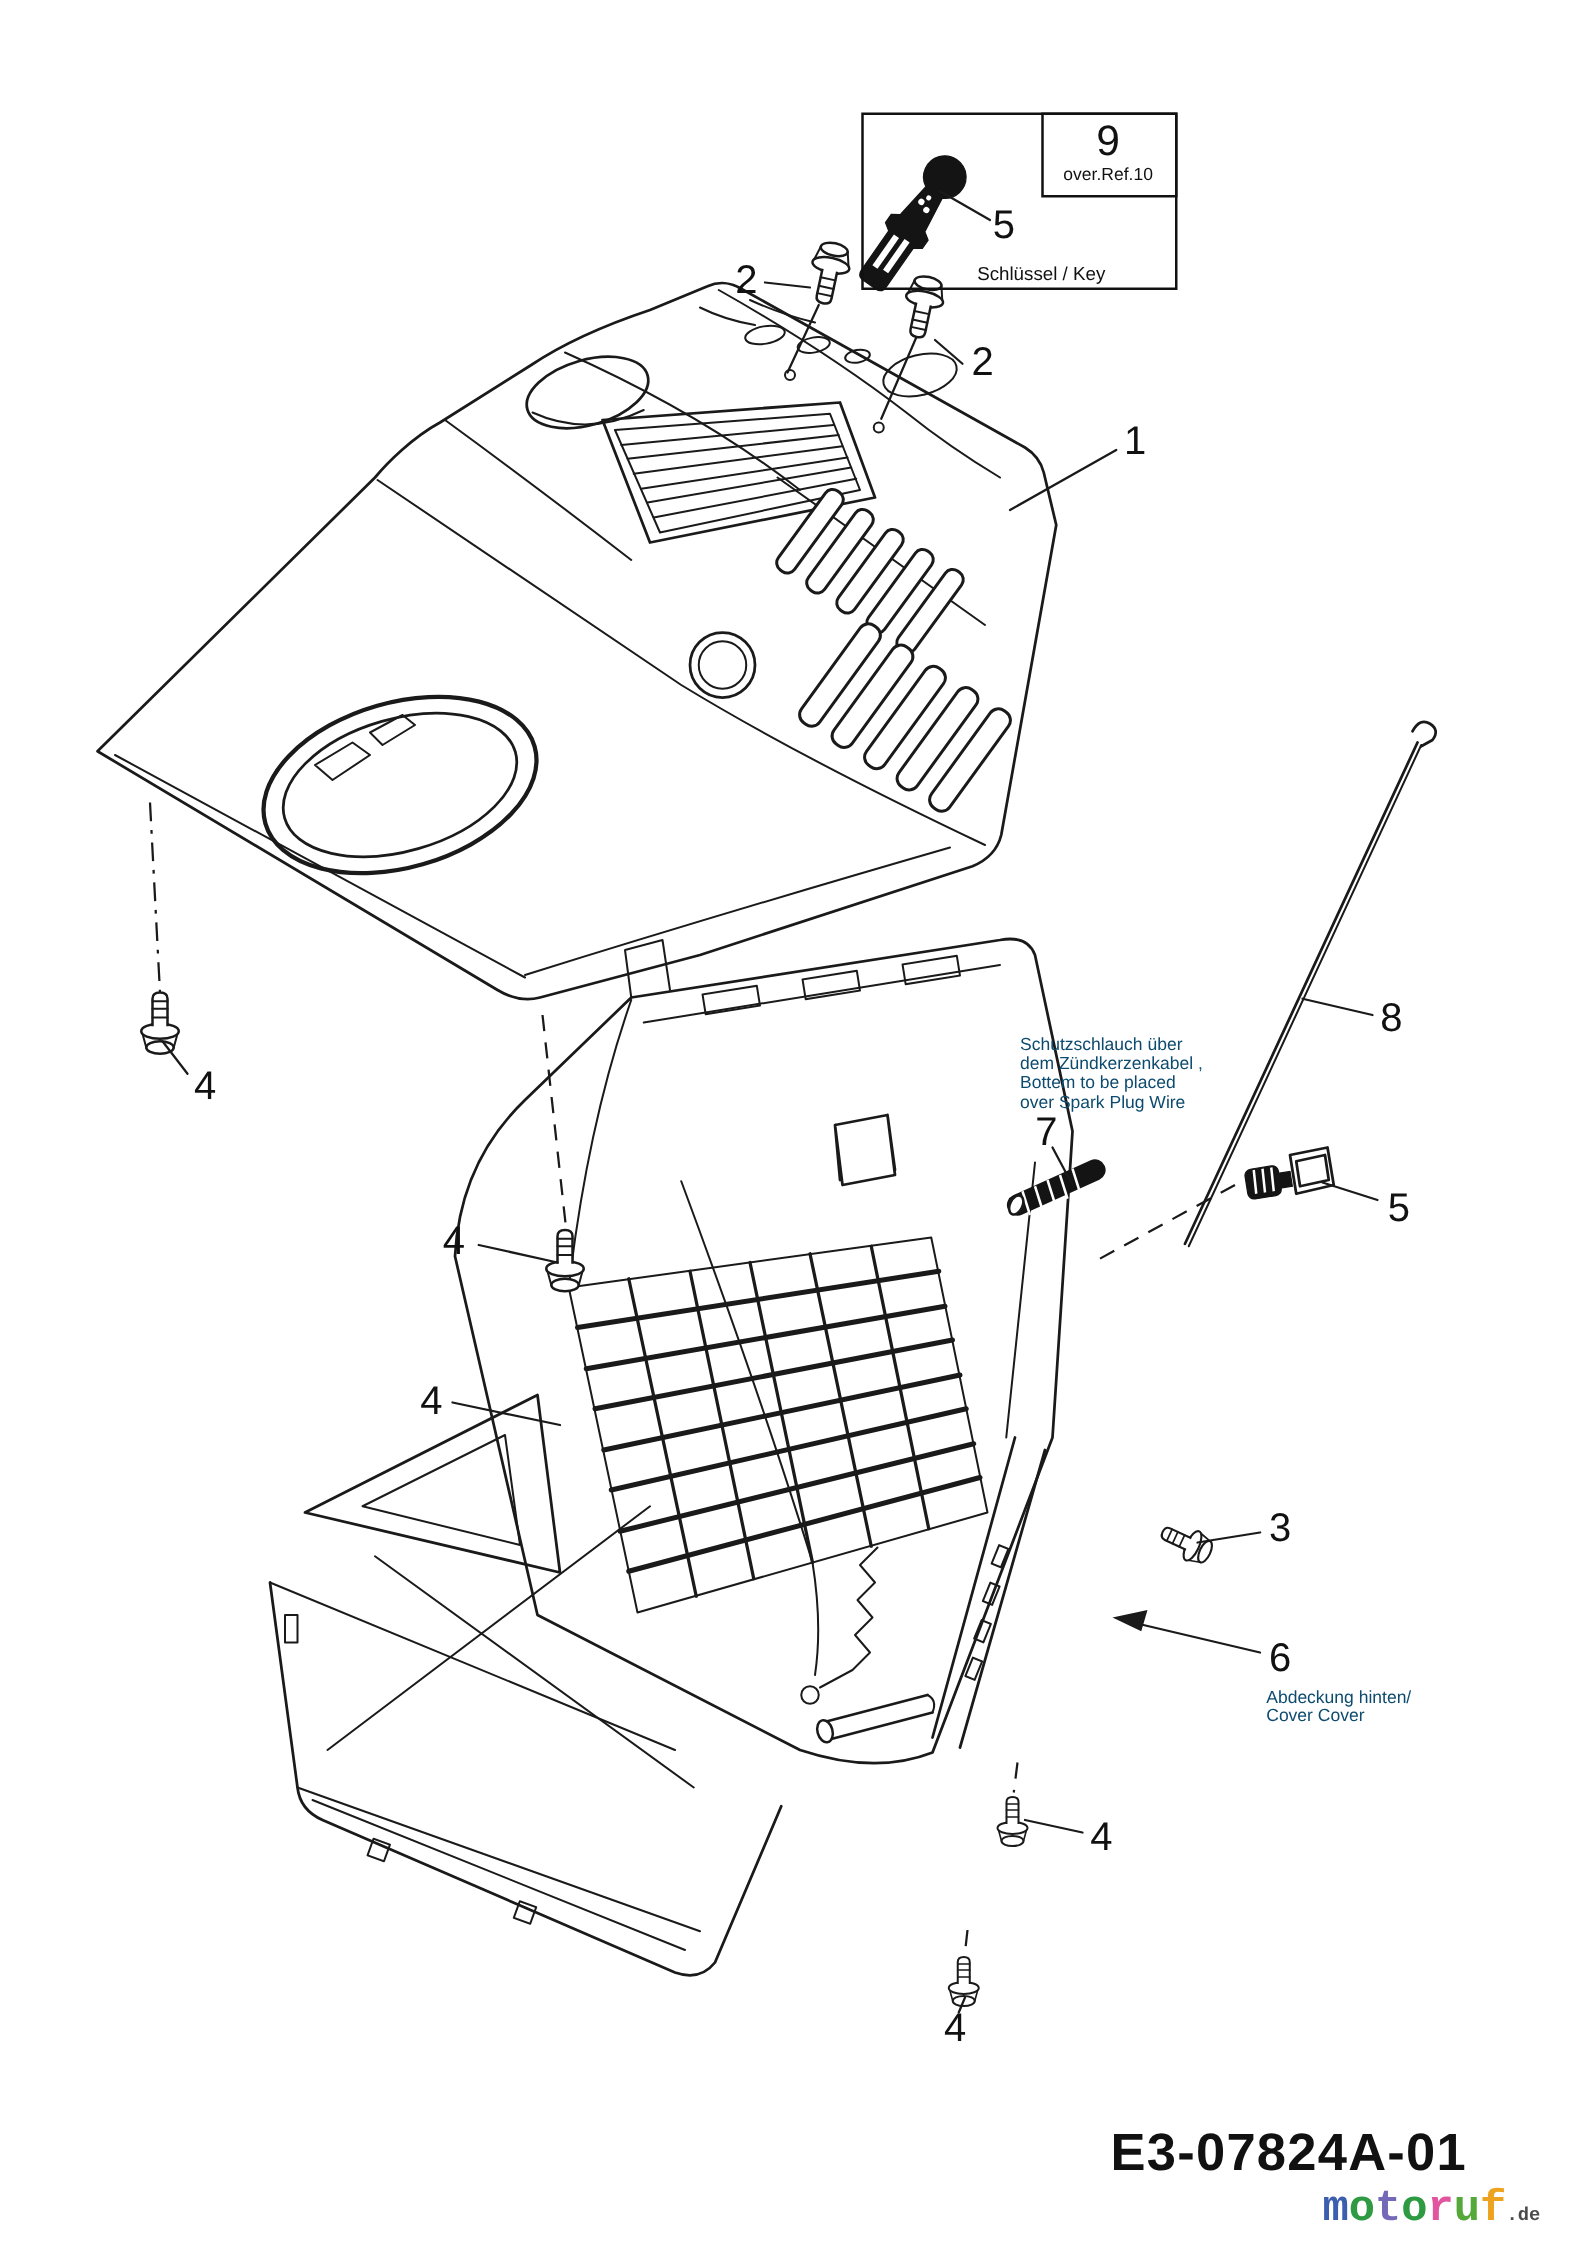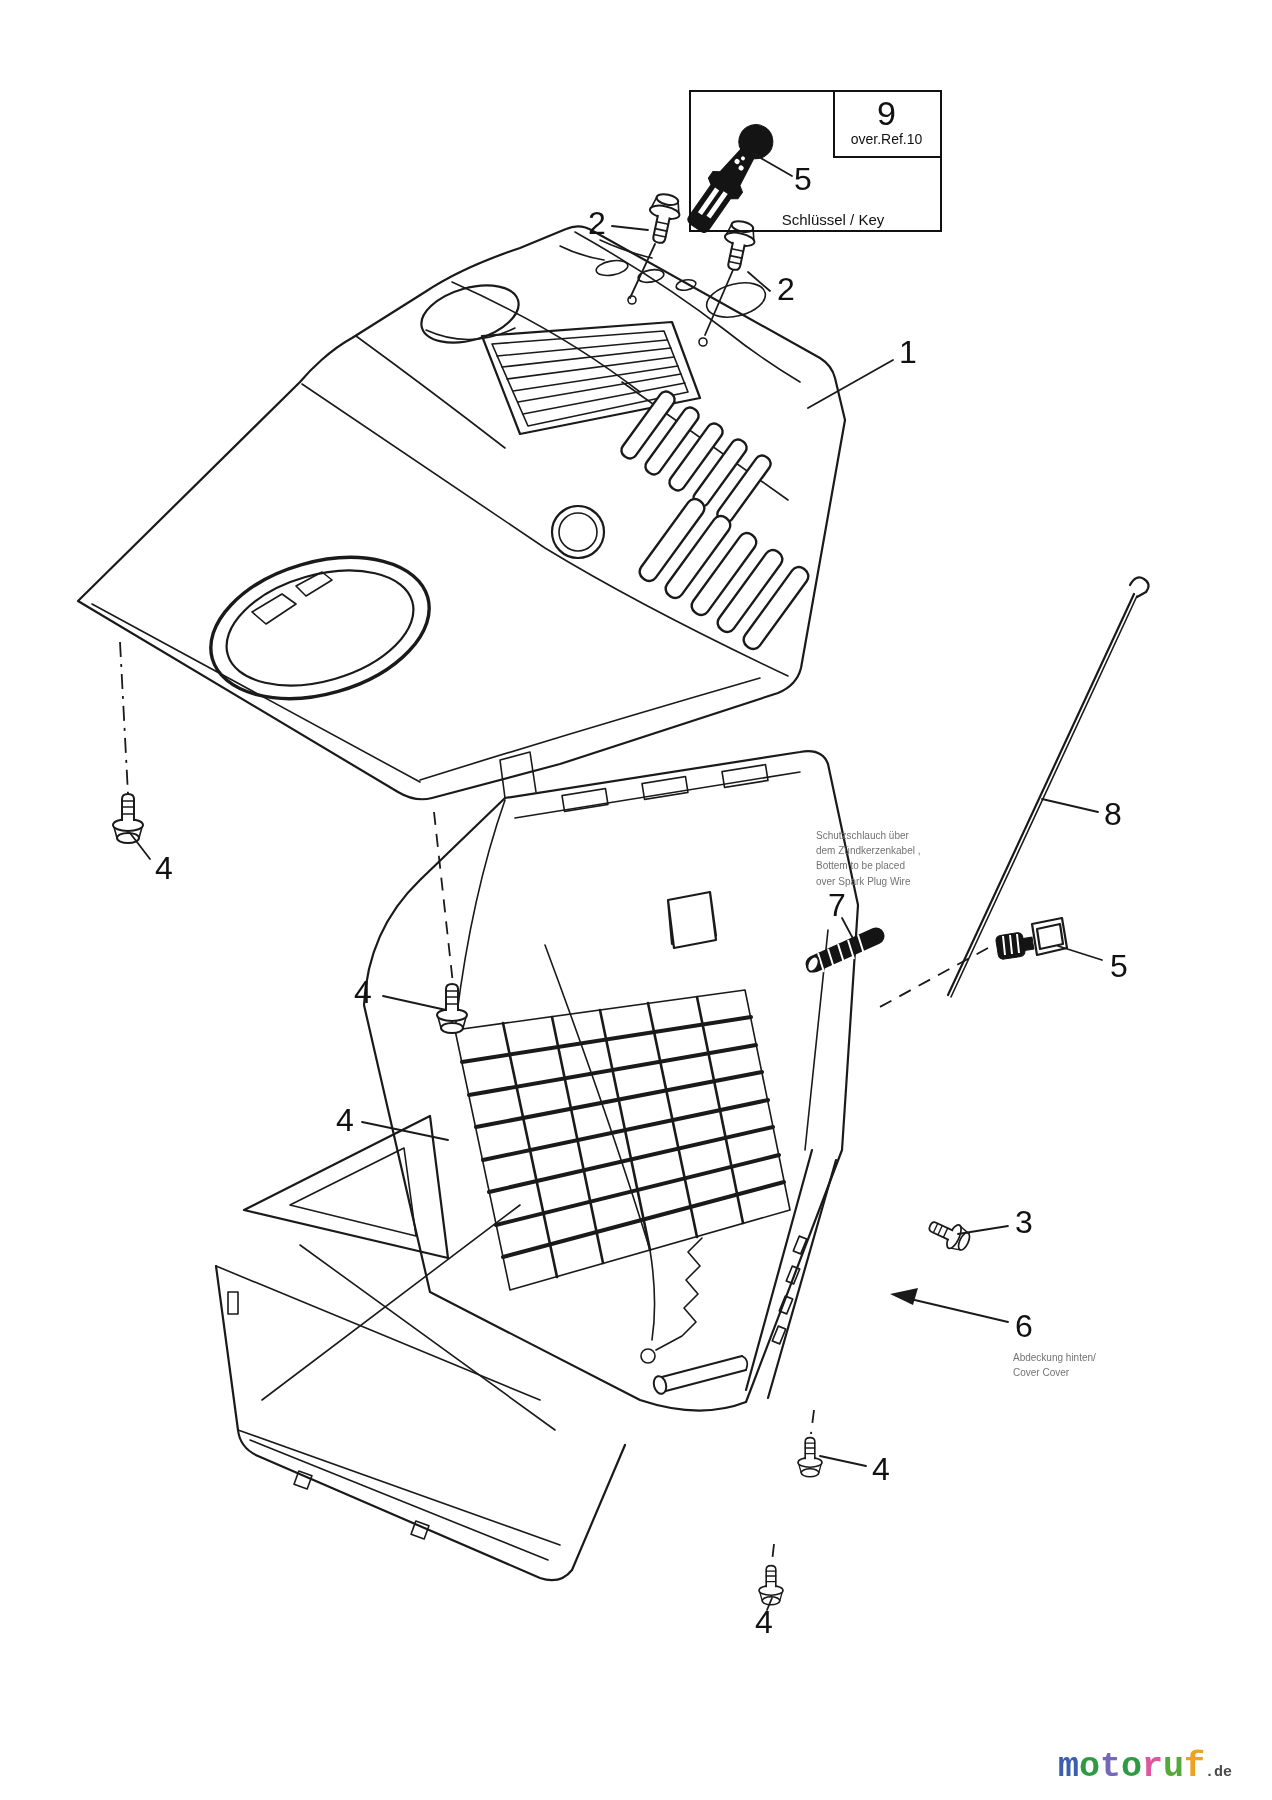--- a/index.html
+++ b/index.html
@@ -29,21 +29,21 @@
     font-size:34px;line-height:1;
   }
   .inset-note{
     position:absolute;left:833px;top:132px;width:107px;text-align:center;
     font-size:14px;line-height:1.1;
   }
   .inset-item-label{
     position:absolute;left:758px;top:212px;width:150px;text-align:center;
     font-size:15px;line-height:1.1;
   }
-  .note{position:absolute;font-size:10px;line-height:15.2px;color:#737373;white-space:nowrap;}
+  .note{position:absolute;font-size:14px;line-height:15.2px;color:#0c4a6e;white-space:nowrap;}
   .footer-code{
     position:absolute;left:830px;top:1698px;width:402px;text-align:center;
     font-size:42px;font-weight:700;letter-spacing:1px;
   }
   .watermark{
     position:absolute;left:1058px;top:1750px;
     font-family:Liberation Mono, monospace;font-weight:700;font-size:35px;line-height:1;
     white-space:nowrap;
     text-align:right;
   }
@@ -261,15 +261,16 @@
       <span class="callout" style="left: 345px; top: 1120px;">4</span>
       <span class="callout" style="left: 881px; top: 1469px;">4</span>
       <span class="callout" style="left: 764px; top: 1622px;">4</span>
       <span class="callout" style="left: 1119px; top: 966px;">5</span>
       <span class="callout" style="left: 1024px; top: 1326px;">6</span>
       <span class="callout" style="left: 837px; top: 905px;">7</span>
       <span class="callout" style="left: 1113px; top: 814px;">8</span>
       <span class="callout" style="left: 803px; top: 179px;">5</span>
     </div>
 
+  <div class="footer-code">E3-07824A-01</div>
   <div class="watermark" id="watermark"><span style="color: rgb(59, 95, 174);">m</span><span style="color: rgb(46, 155, 67);">o</span><span style="color: rgb(116, 104, 184);">t</span><span style="color: rgb(46, 155, 67);">o</span><span style="color: rgb(224, 85, 158);">r</span><span style="color: rgb(85, 168, 58);">u</span><span style="color: rgb(237, 163, 31);">f</span><span class="suffix" style="color: rgb(74, 74, 74);">.de</span></div>
 
 </div>
 
 </body></html>

